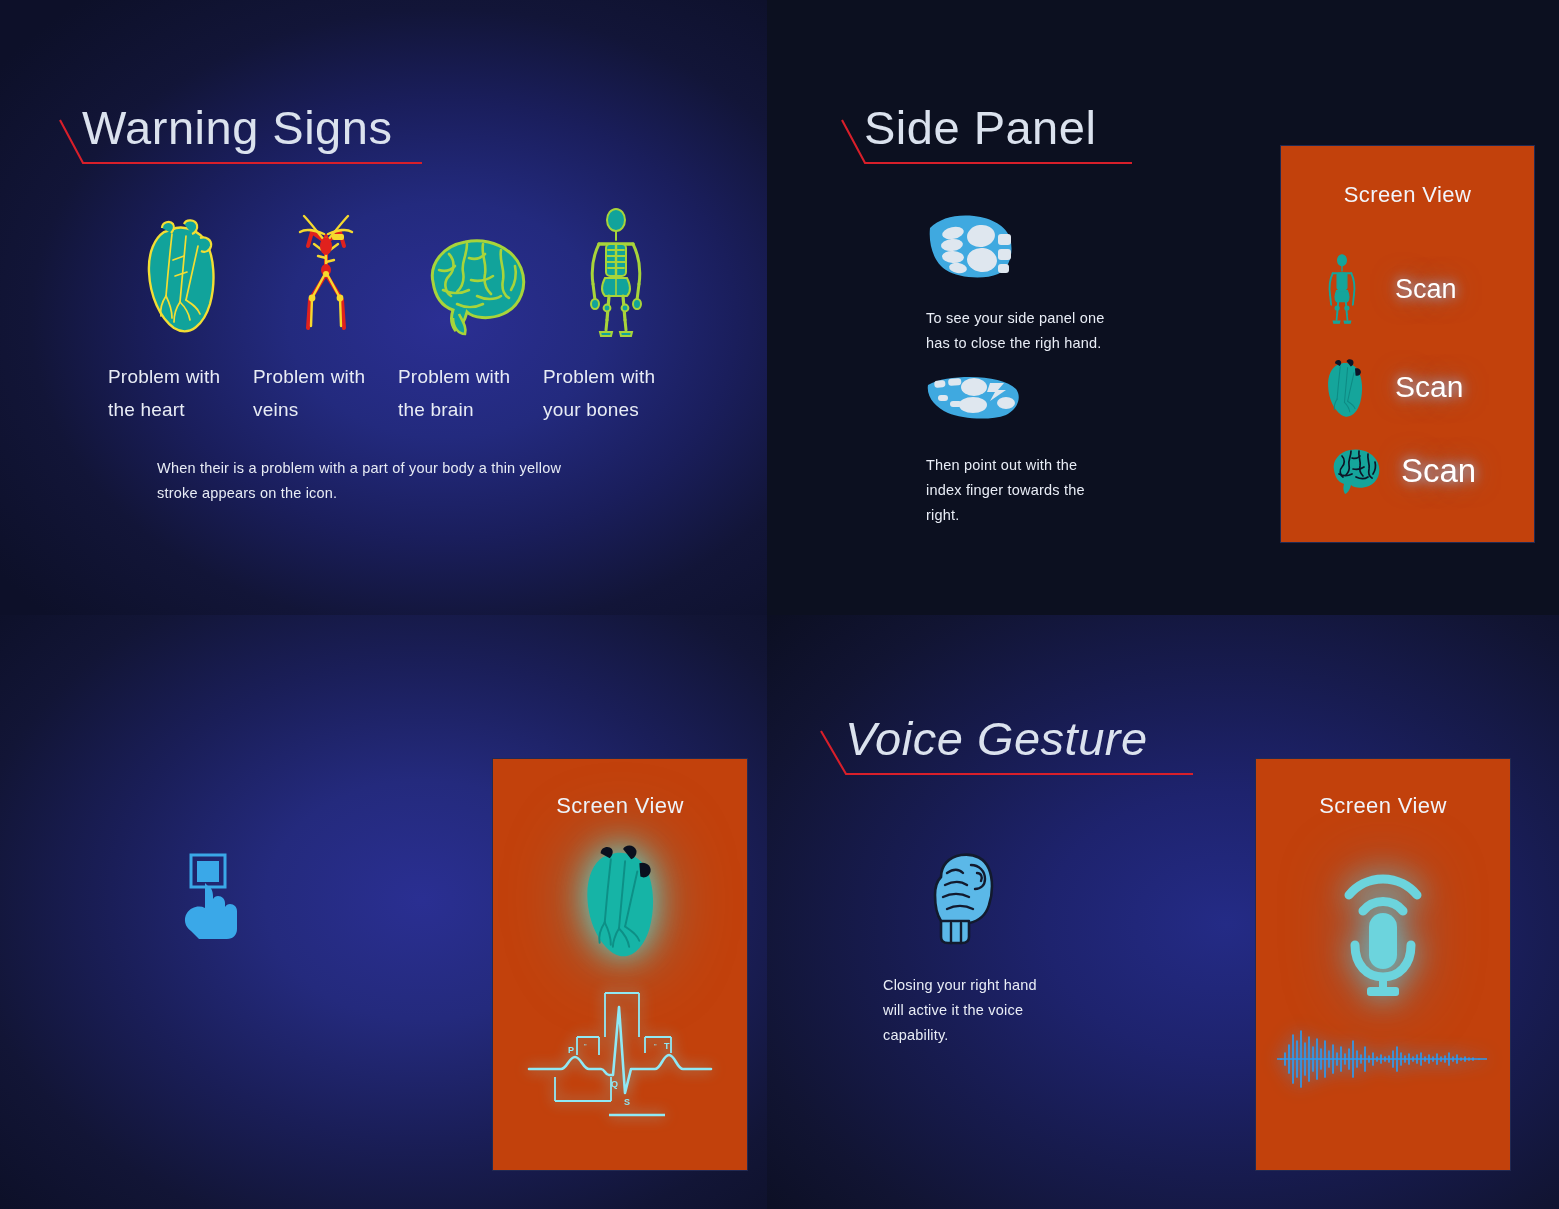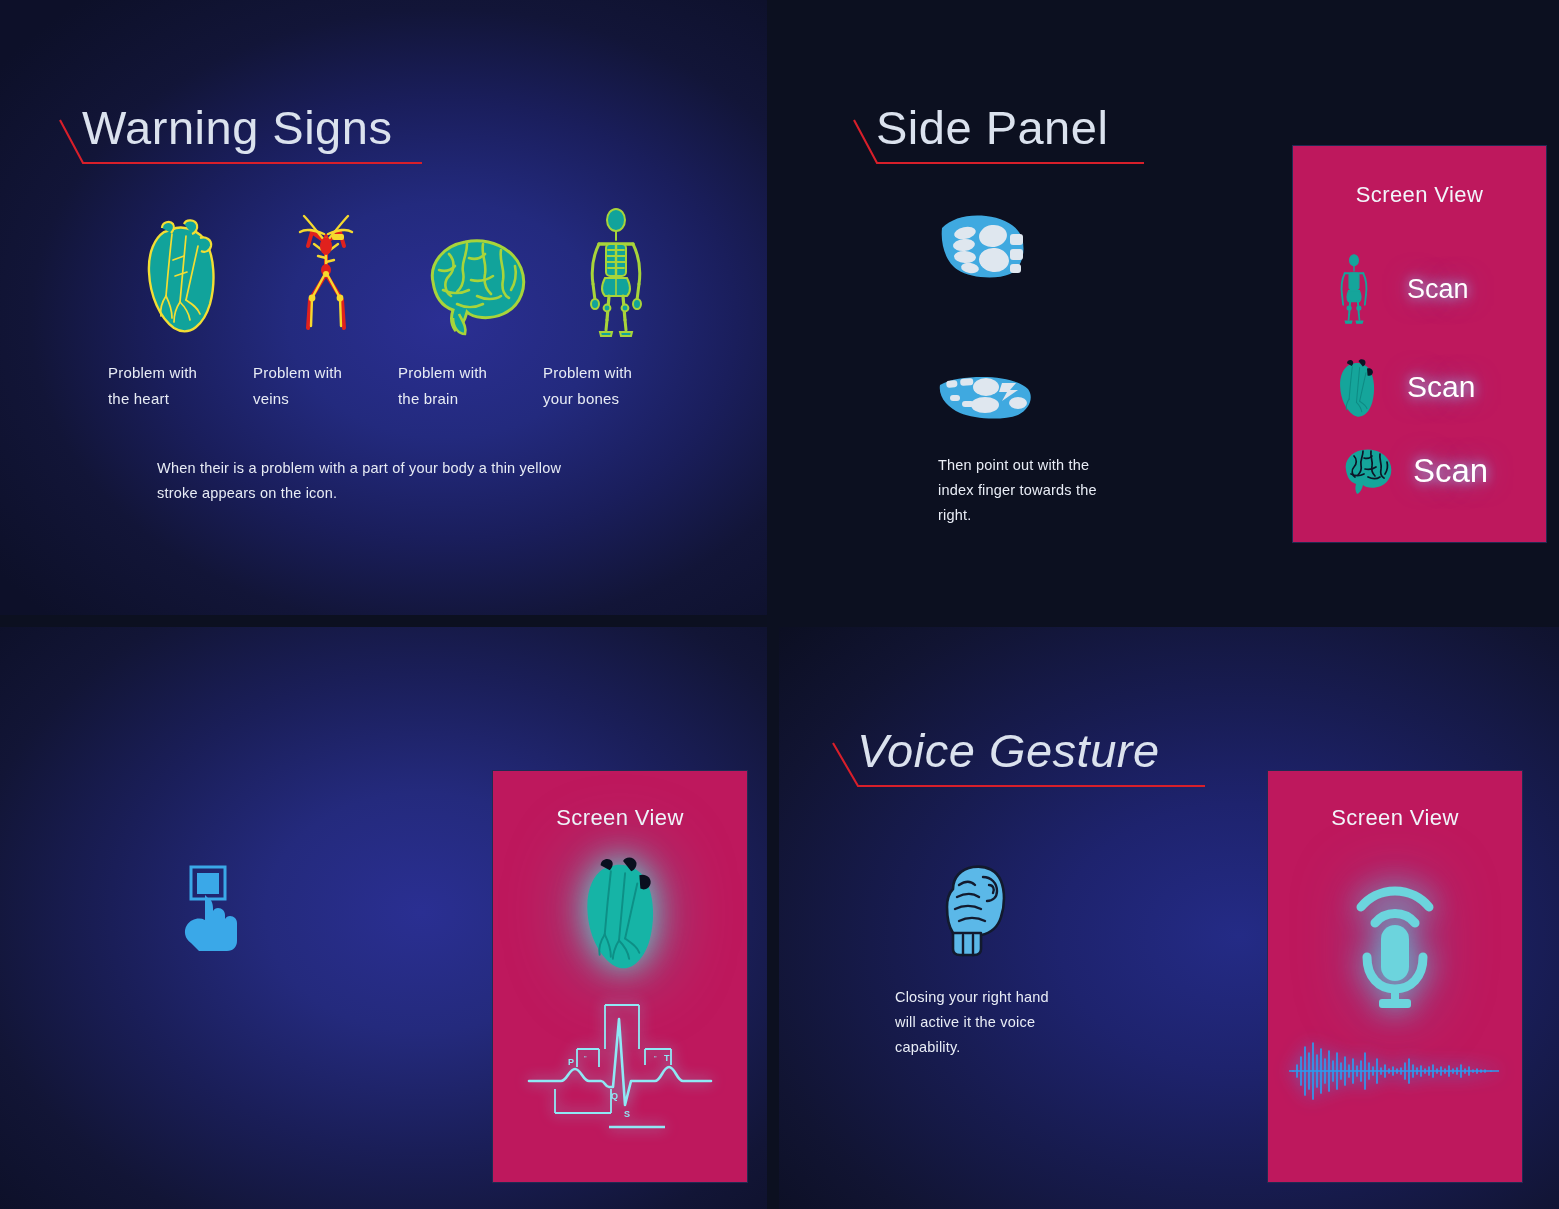--- a/index.html
+++ b/index.html
@@ -6,21 +6,21 @@
   html,body { background:#0c1020; }
   body {
     width:1559px; height:1209px;
     font-family:"Liberation Sans", sans-serif;
     overflow:hidden;
     position:relative;
   }
 
   .board { position:absolute; inset:0; display:grid;
            grid-template-columns:767px 792px;
-           grid-template-rows:615px 594px;gap:12px; }
+           grid-template-rows:615px 594px; }
 
   .quad { position:relative; overflow:hidden; }
 
   
   .q-warning {
     background:
       radial-gradient(ellipse 560px 420px at 58% 52%, #2b2f93 0%, #232a7e 28%, #1a1e5c 52%, #121538 74%, #0d1029 100%),
       #0d1029;
   }
   .q-side {
@@ -46,40 +46,40 @@
     letter-spacing:0.5px; white-space:nowrap; line-height:1;
     font-family:"Liberation Sans", sans-serif;
   }
   .title-rule { position:absolute; left:0; bottom:-14px; }
 
   
   .organ-row { position:absolute; display:flex; }
   .organ-cell { width:145px; display:flex; flex-direction:column; align-items:flex-start; }
   .organ-art { height:130px; display:flex; align-items:flex-end; justify-content:center; width:100%; }
   .organ-cap {
-    margin-top:22px; font-size:15px; color:#e8ecf5;
+    margin-top:22px; font-size:19px; color:#e8ecf5;
     line-height:1.75; font-weight:400; letter-spacing:0.2px;
   }
 
   .body-note {
     position:absolute; font-size:14.5px; color:#e8ecf5;
     line-height:1.72; letter-spacing:0.2px;
   }
 
   
   .step { position:absolute; }
   .step-cap {
     font-size:14.5px; color:#e9edf6; line-height:1.72;
     letter-spacing:0.2px; max-width:182px;
   }
 
   
   .screen-panel {
     position:absolute;
-    background:#be185d;
+    background:#c2410c;
     border:1px solid #222a52;
   }
   .screen-title {
     text-align:center; color:#f2f5fb; font-size:22px;
     font-weight:400; letter-spacing:0.4px;
   }
 
   .scan-row { display:flex; align-items:center;text-align:right; }
   .scan-label {
     color:#ffffff; font-weight:400;
@@ -264,20 +264,21 @@
             <ellipse cx="27" cy="45" rx="11" ry="6" transform="rotate(4 27 45)"></ellipse>
             <ellipse cx="32" cy="56" rx="9" ry="5" transform="rotate(10 32 56)"></ellipse>
             <ellipse cx="55" cy="24" rx="14" ry="11" transform="rotate(-8 55 24)"></ellipse>
             <ellipse cx="56" cy="48" rx="15" ry="12" transform="rotate(6 56 48)"></ellipse>
             <rect x="72" y="22" width="13" height="11" rx="3"></rect>
             <rect x="72" y="37" width="13" height="11" rx="3"></rect>
             <rect x="72" y="52" width="11" height="9" rx="3"></rect>
           </g>
         </svg>
       </div>
+      <div class="step-cap" style="margin-top:26px;">To see your side panel one has to close the righ hand.</div>
     </div>
 
     <div class="step" style="left:159px; top:367px;">
       <div>
         <svg width="96" height="56" viewBox="0 0 96 56">
           <path d="M2 18 C12 12 28 10 44 10 C64 10 82 14 90 22 C96 30 92 42 80 48 C64 54 36 52 22 46 C10 41 0 30 2 18 Z" fill="#3fa9e0"></path>
           <g fill="#dfe7ef">
             <rect x="8" y="14" width="11" height="7" rx="3" transform="rotate(-6 8 14)"></rect>
             <rect x="22" y="12" width="13" height="7" rx="3" transform="rotate(-4 22 12)"></rect>
             <ellipse cx="48" cy="20" rx="13" ry="9"></ellipse>

